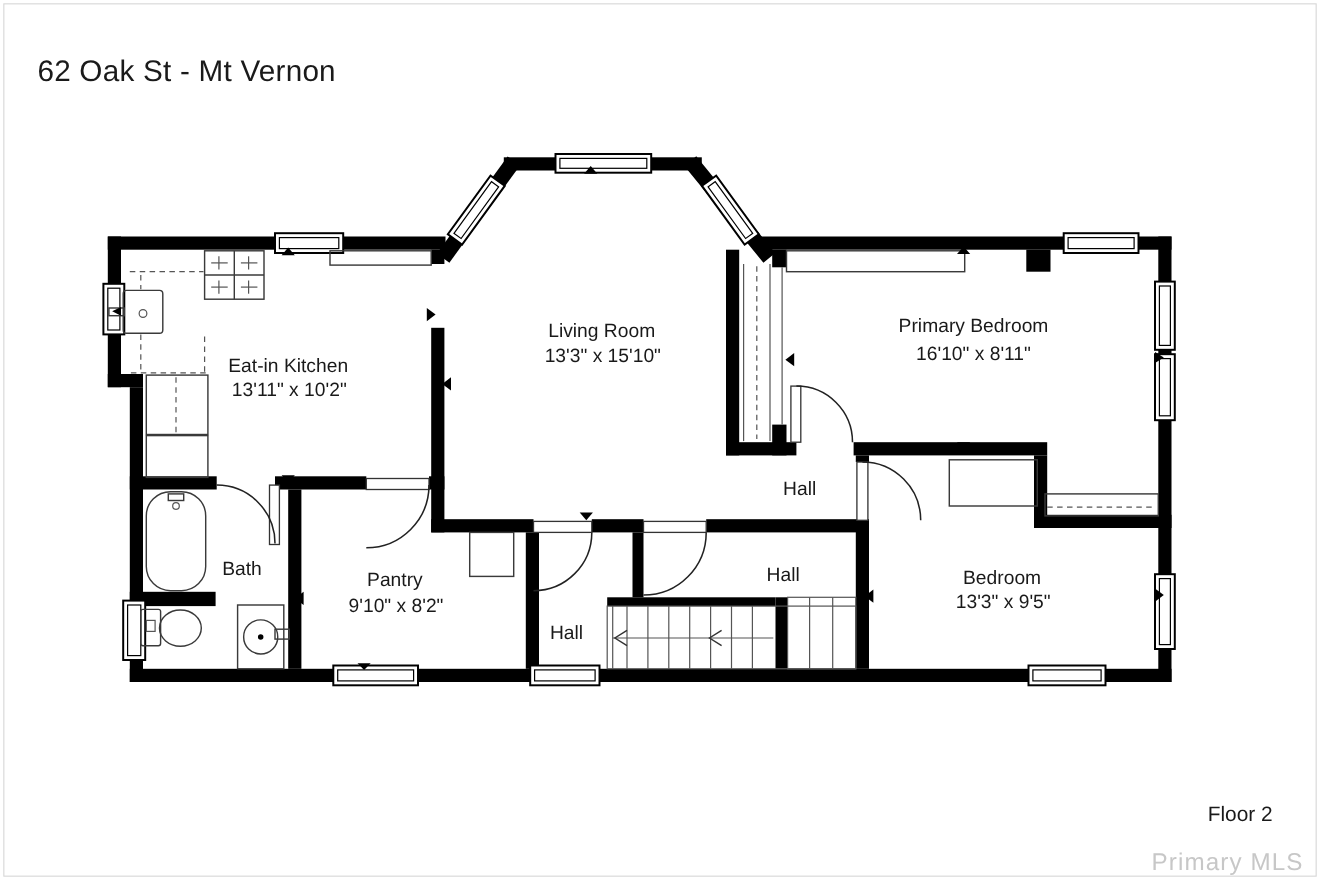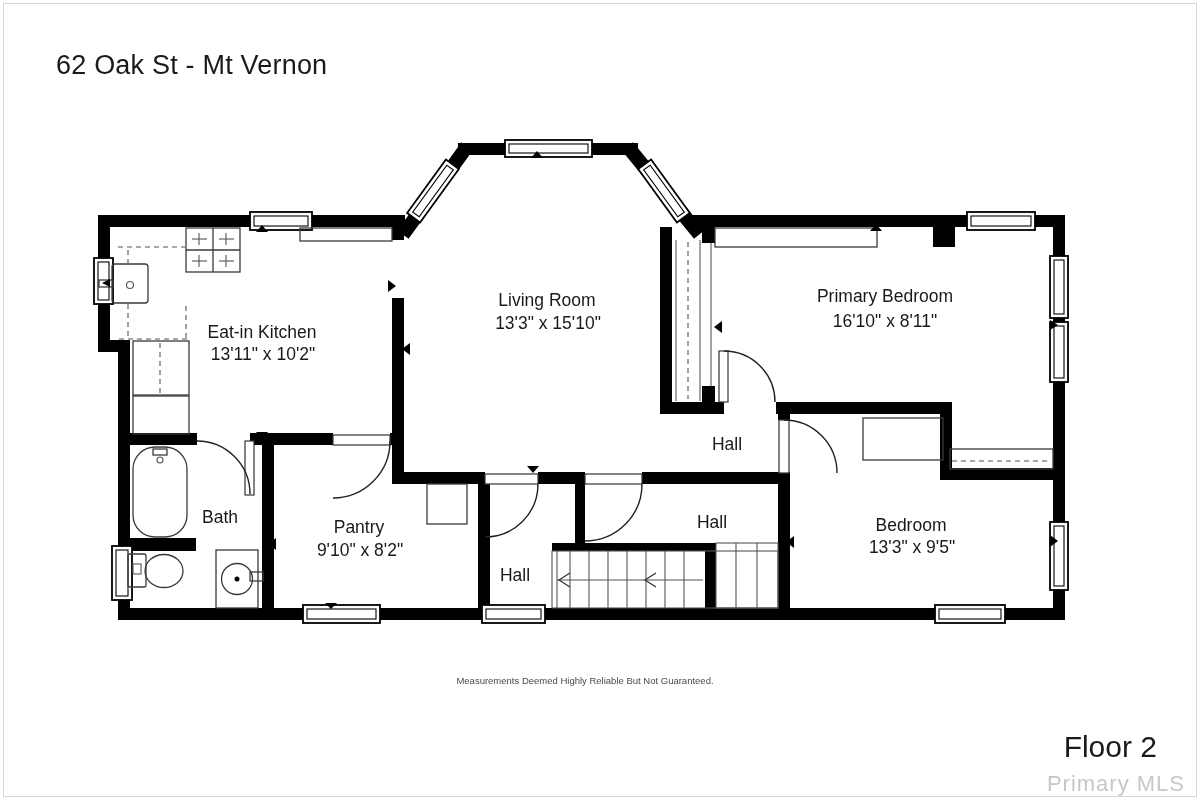--- a/index.html
+++ b/index.html
@@ -1,20 +1,20 @@
 <!DOCTYPE html>
 <html><head>
 <meta charset="utf-8">
 <style>
   html,body{margin:0;padding:0;background:#fff;}
   .page{position:relative;width:1200px;height:800px;background:#ffffff;overflow:hidden;
         font-family:"Liberation Sans",sans-serif;}
   .frame{position:absolute;left:3px;top:3px;right:3px;bottom:3px;border:1px solid #d6d6d6;pointer-events:none;}
-  .title{position:absolute;left:56px;top:50px;font-size:27px;color:#1a1a1a;letter-spacing:.2px;}
-  .floor-label{position:absolute;right:43px;top:730px;font-size:30px;color:#1a1a1a;}
+  .title{position:absolute;left:34px;top:50px;font-size:27px;color:#1a1a1a;letter-spacing:.2px;}
+  .floor-label{position:absolute;right:43px;top:730px;font-size:19px;color:#1a1a1a;}
   .watermark{position:absolute;right:15px;top:771px;font-size:22px;color:#c7c7c7;letter-spacing:1px;}
   .disclaimer{position:absolute;left:0;top:675px;width:1170px;text-align:center;
               font-size:9.5px;color:#4a4a4a;}
   svg{position:absolute;left:0;top:0;}
   .wall{fill:#000;}
   .wf{fill:#fff;stroke:#000;stroke-width:1.8;}
   .wi{fill:#fff;stroke:#000;stroke-width:1.1;}
   .thin{fill:none;stroke:#3a3a3a;stroke-width:1.3;}
   .thinl{fill:none;stroke:#555;stroke-width:1.1;}
   .dash{fill:none;stroke:#555;stroke-width:1.1;stroke-dasharray:5 4;}
@@ -288,16 +288,15 @@
       <text class="rdims" x="360" y="556">9'10" x 8'2"</text>
 
       <text class="rname" x="220" y="523">Bath</text>
 
       <text class="rname" x="727" y="450">Hall</text>
       <text class="rname" x="712" y="528">Hall</text>
       <text class="rname" x="515" y="581">Hall</text>
     </g>
   </svg>
 
-  <div class="disclaimer">Measurements Deemed Highly Reliable But Not Guaranteed.</div>
   <div class="floor-label">Floor 2</div>
   <div class="watermark">Primary MLS</div>
 </div>
 
 </body></html>

